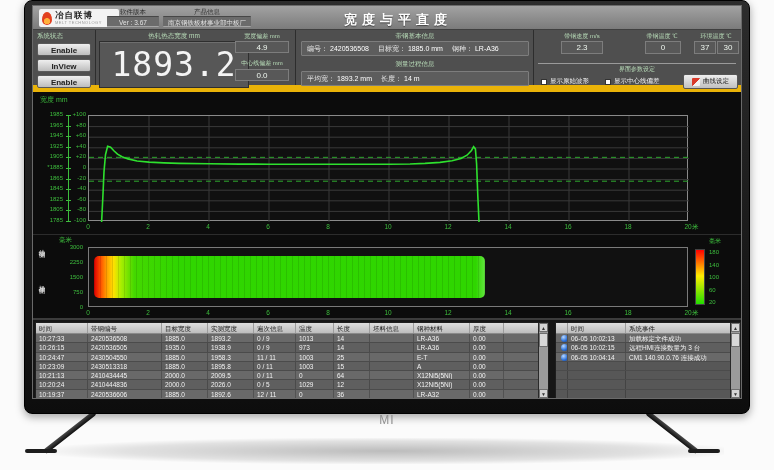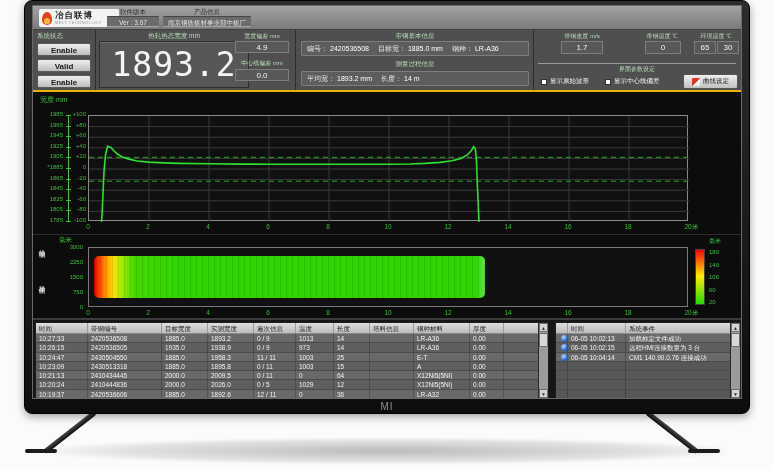--- a/index.html
+++ b/index.html
@@ -9,22 +9,22 @@
   
   .tv-shadow{position:absolute;left:50px;top:438px;width:674px;height:26px;
     background:radial-gradient(ellipse at center,rgba(0,0,0,.25),rgba(0,0,0,.10) 55%,transparent 75%)}
   .leg{position:absolute;width:64px;height:5px;background:linear-gradient(#4a4a4a,#0f0f0f);border-radius:2px}
   .leg-l{left:31px;top:410px;transform-origin:right center;transform:rotate(-38deg)}
   .leg-r{left:647px;top:410px;transform-origin:left center;transform:rotate(38deg)}
   .foot{position:absolute;top:449px;width:32px;height:4px;background:#1d1d1d;border-radius:2px}
   .foot-l{left:25px}.foot-r{left:688px}
   .tv{position:absolute;left:24px;top:0;width:726px;height:414px;border-radius:8px;
     background:linear-gradient(#2c2c2c,#0d0d0d);border:1px solid #000;box-shadow:0 3px 8px rgba(0,0,0,.35)}
-  .tv-logo{position:absolute;left:50%;transform:translateX(-50%);top:400px;
-    font-size:10px;font-weight:normal;color:#8f8f8f;letter-spacing:1px}
+  .tv-logo{position:absolute;left:50%;transform:translateX(-50%);top:412px;
+    font-size:12px;font-weight:normal;color:#8f8f8f;letter-spacing:1px}
   .screen{position:absolute;left:8px;top:5px;width:708px;height:392px;background:#0a0a0a;
     outline:1px solid #6a6a6a;overflow:hidden}
   
   .sec-header{position:absolute;left:0;top:0;width:708px;height:24px;
     background:linear-gradient(#a2a2a2,#7b7b7b);border-bottom:1px solid #3f3f3f}
   .logo-box{position:absolute;left:6px;top:3px;width:80px;height:18px;background:#f3f3f3;
     border-radius:2px;display:flex;align-items:center;padding-left:3px}
   .flame{width:10px;height:13px;background:radial-gradient(circle at 50% 70%,#ffb13b 0 28%,#e2401f 30% 100%);
     border-radius:50% 50% 50% 50%/62% 62% 40% 40%;margin-right:3px}
   .logo-title{font-size:8.5px;font-weight:bold;color:#1e1e1e;letter-spacing:1px;line-height:9px}
@@ -42,21 +42,21 @@
   .hicon{width:10px;height:9px;margin-right:3px;border-radius:1px}
   .system-params-icon{background:linear-gradient(#a8bcd8,#5b7fae)}
   .history-data-icon{background:linear-gradient(#7aa0e0,#2c57b0)}
   .minimize-icon{width:10px;height:10px;border-radius:50%;
     background:radial-gradient(circle at 35% 30%,#bfe0ff,#2f7fd4 55%,#0d4fa0)}
   .exit-program-icon{background:linear-gradient(#e06055,#a62420)}
   .hlbl{font-size:7.5px;color:#1c1c1c;white-space:nowrap}
   .hdd{margin-left:3px;padding-left:3px;border-left:1px solid #7e7e7e;font-size:6px;color:#333}
   
   .sec-status{position:absolute;left:0;top:24px;width:708px;height:62px;background:#4f4f4f;
-    border-bottom:2px solid #eab308}
+    border-bottom:7px solid #eab308}
   .vdiv{position:absolute;top:0;bottom:0;width:1px;background:#2d2d2d}
   .grn{color:#b9ddb9}
   .ss-label{position:absolute;left:4px;top:2px;font-size:6.5px;color:#b9ddb9}
   #state-buttons{position:absolute;left:4px;top:13px;width:54px}
   .stbtn{width:54px;height:13px;margin-bottom:3px;text-align:center;line-height:13px;
     font-size:8px;font-weight:bold;color:#222;cursor:pointer;
     background:linear-gradient(#efefef,#bdbdbd);border:1px solid #5a5a5a;border-radius:2px}
   .hw-label{position:absolute;left:66px;top:2px;width:150px;text-align:center;font-size:6.5px}
   .hw-box{position:absolute;left:66px;top:11px;width:150px;height:47px;background:#575757;
     border:1px solid #2e2e2e;box-shadow:inset 0 1px 0 #6e6e6e;color:#f4f4f4;
@@ -161,49 +161,50 @@
           </div>
         </div>
         <div class="hgroup g-ver">
           <div class="hglabel">软件版本</div>
           <div class="hgbox">Ver : 3.67</div>
         </div>
         <div class="hgroup g-prod">
           <div class="hglabel">产品信息</div>
           <div class="hgbox">南京钢铁板材事业部中板厂</div>
         </div>
+        <div class="hdr-title">宽度与平直度</div>
       </div>
 
       <div class="sec-status">
         <div class="ss-label grn">系统状态</div>
         <div id="state-buttons">
             <div class="stbtn">Enable</div>
-            <div class="stbtn">Valid</div>
+            <div class="stbtn">InView</div>
             <div class="stbtn">Enable</div>
           </div>
         <div class="vdiv" style="left:62px"></div>
         <div class="hw-label grn">热轧热态宽度 mm</div>
         <div class="hw-box">1893.2</div>
         <div class="dev-label grn d1l">宽度偏差 mm</div>
         <div class="dev-box d1b">4.9</div>
         <div class="dev-label grn d2l">中心线偏差 mm</div>
         <div class="dev-box d2b">0.0</div>
         <div class="vdiv" style="left:262px"></div>
         <div class="info-title grn t1">带钢基本信息</div>
         <div class="info-bar b1" id="strip-fields"><span class="f-lab">编号：</span><span class="f-val">2420536508</span><span class="f-lab">目标宽：</span><span class="f-val">1885.0 mm</span><span class="f-lab">钢种：</span><span class="f-val">LR-A36</span></div>
         <div class="info-title grn t2">测量过程信息</div>
         <div class="info-bar b2" id="measure-fields"><span class="f-lab">平均宽：</span><span class="f-val">1893.2 mm</span><span class="f-lab">长度：</span><span class="f-val">14 m</span></div>
         <div class="vdiv" style="left:500px"></div>
         <div class="rc-label grn l-speed">带钢速度 m/s</div>
-        <div class="rc-box b-speed">1.7</div>
+        <div class="rc-box b-speed">2.3</div>
         <div class="rc-label grn l-temp">带钢温度 ℃</div>
         <div class="rc-box b-temp">0</div>
         <div class="rc-label grn l-env">环境温度 ℃</div>
         <div id="env-boxes">
-            <div class="env-box">65</div>
+            <div class="env-box">37</div>
             <div class="env-box">30</div>
           </div>
         <div class="rc-sep"></div>
         <div class="rc-title grn">界面参数设定</div>
         <div id="cbx-row">
             <span class="cbwrap">
               <span class="cbox"></span>
               <span class="cblbl">显示原始波形</span>
             </span>
             <span class="cbwrap">

